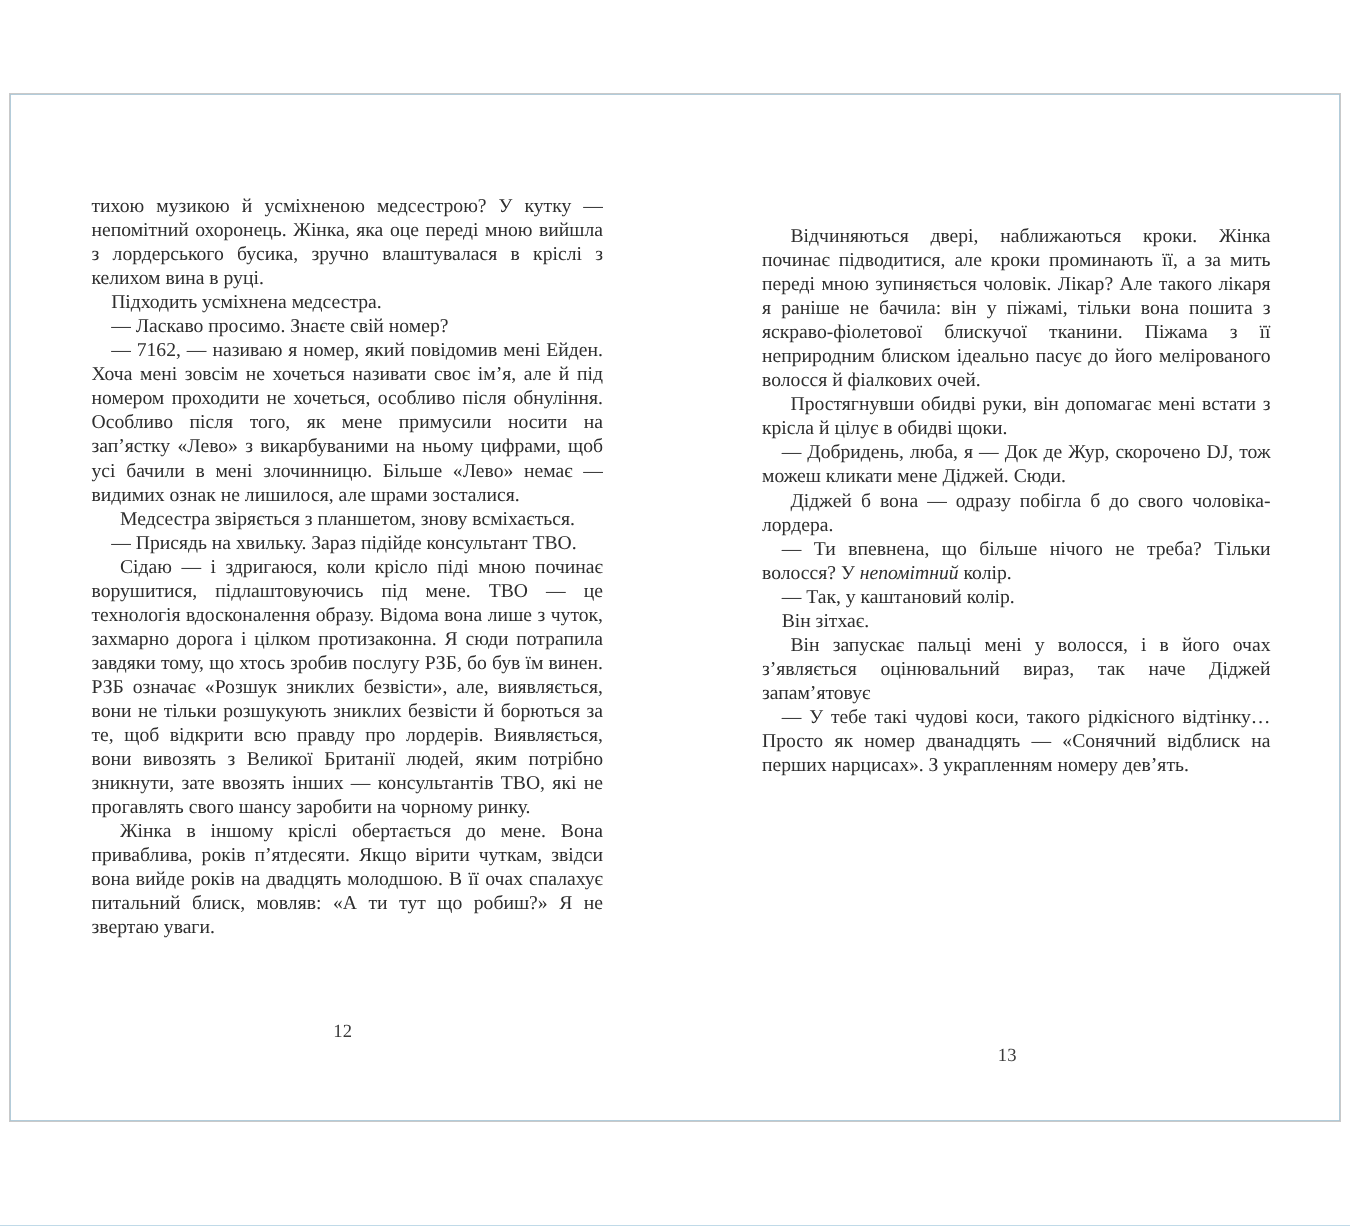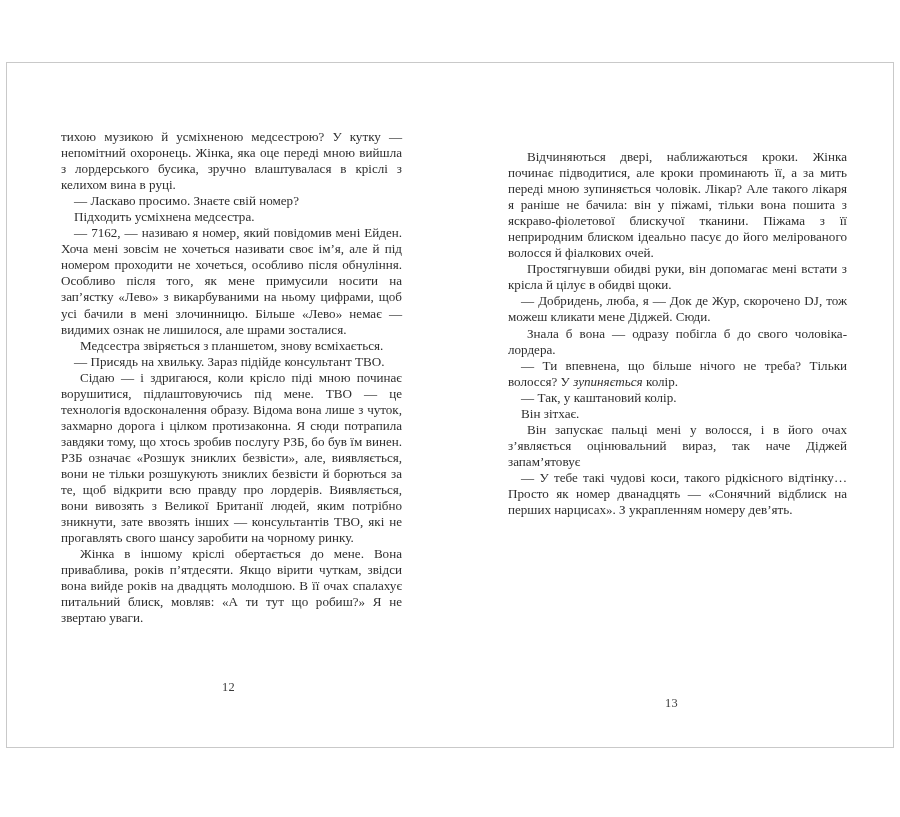--- a/index.html
+++ b/index.html
@@ -73,38 +73,38 @@
   .page-right .page-number { bottom: 36px; }
 </style>
 </head>
 <body>
 
 <div class="book-spread">
 
   <div class="page page-left">
     <div class="text-column" id="left-column">
         <p class="para no-indent">тихою музикою й усміхненою медсестрою? У кутку — непомітний охоронець. Жінка, яка оце переді мною вийшла з лордерського бусика, зручно влаштувалася в кріслі з келихом вина в руці.</p>
+        <p class="para dialogue">Підходить усміхнена медсестра.</p>
         <p class="para dialogue">— Ласкаво просимо. Знаєте свій номер?</p>
-        <p class="para dialogue">Підходить усміхнена медсестра.</p>
         <p class="para dialogue">— 7162, — називаю я номер, який повідомив мені Ейден. Хоча мені зовсім не хочеться називати своє ім’я, але й під номером проходити не хочеться, особливо після обнуління. Особливо після того, як мене примусили носити на зап’ястку «Лево» з викарбуваними на ньому цифрами, щоб усі бачили в мені злочинницю. Більше «Лево» немає — видимих ознак не лишилося, але шрами зосталися.</p>
         <p class="para indent">Медсестра звіряється з планшетом, знову всміхається.</p>
         <p class="para dialogue">— Присядь на хвильку. Зараз підійде консультант ТВО.</p>
         <p class="para indent">Сідаю — і здригаюся, коли крісло піді мною починає ворушитися, підлаштовуючись під мене. ТВО — це технологія вдосконалення образу. Відома вона лише з чуток, захмарно дорога і цілком протизаконна. Я сюди потрапила завдяки тому, що хтось зробив послугу РЗБ, бо був їм винен. РЗБ означає «Розшук зниклих безвісти», але, виявляється, вони не тільки розшукують зниклих безвісти й борються за те, щоб відкрити всю правду про лордерів. Виявляється, вони вивозять з Великої Британії людей, яким потрібно зникнути, зате ввозять інших — консультантів ТВО, які не прогавлять свого шансу заробити на чорному ринку.</p>
         <p class="para indent">Жінка в іншому кріслі обертається до мене. Вона приваблива, років п’ятдесяти. Якщо вірити чуткам, звідси вона вийде років на двадцять молодшою. В її очах спалахує питальний блиск, мовляв: «А ти тут що робиш?» Я не звертаю уваги.</p>
       </div>
     <div class="page-number">12</div>
   </div>
 
   <div class="page page-right">
     <div class="text-column" id="right-column">
         <p class="para indent">Відчиняються двері, наближаються кроки. Жінка починає підводитися, але кроки проминають її, а за мить переді мною зупиняється чоловік. Лікар? Але такого лікаря я раніше не бачила: він у піжамі, тільки вона пошита з яскраво-фіолетової блискучої тканини. Піжама з її неприродним блиском ідеально пасує до його мелірованого волосся й фіалкових очей.</p>
         <p class="para indent">Простягнувши обидві руки, він допомагає мені встати з крісла й цілує в обидві щоки.</p>
         <p class="para dialogue">— Добридень, люба, я — Док де Жур, скорочено DJ, тож можеш кликати мене Діджей. Сюди.</p>
-        <p class="para indent">Знала б вона — одразу побігла б до свого чоловіка-лордера.</p>
-        <p class="para dialogue">— Ти впевнена, що більше нічого не треба? Тільки волосся? У <em>зупиняється</em> колір.</p>
+        <p class="para indent">Діджей б вона — одразу побігла б до свого чоловіка-лордера.</p>
+        <p class="para dialogue">— Ти впевнена, що більше нічого не треба? Тільки волосся? У <em>непомітний</em> колір.</p>
         <p class="para dialogue">— Так, у каштановий колір.</p>
         <p class="para dialogue">Він зітхає.</p>
         <p class="para indent">Він запускає пальці мені у волосся, і в його очах з’являється оцінювальний вираз, так наче Діджей запам’ятовує</p>
         <p class="para dialogue">— У тебе такі чудові коси, такого рідкісного відтінку… Просто як номер дванадцять — «Сонячний відблиск на перших нарцисах». З украпленням номеру дев’ять.</p>
       </div>
     <div class="page-number">13</div>
   </div>
 
 </div>
 

